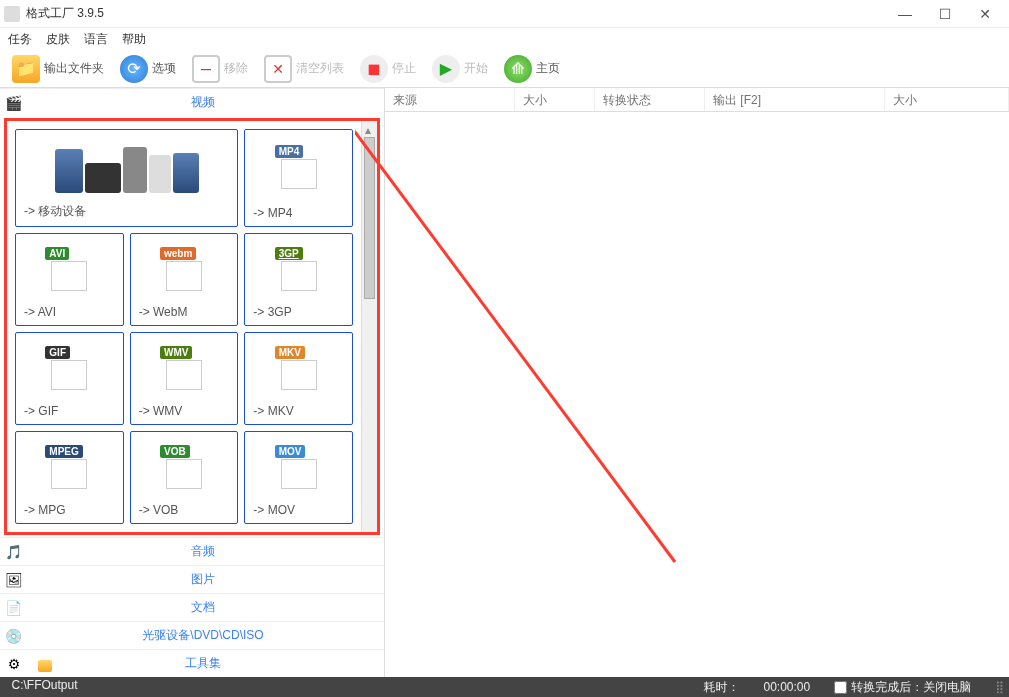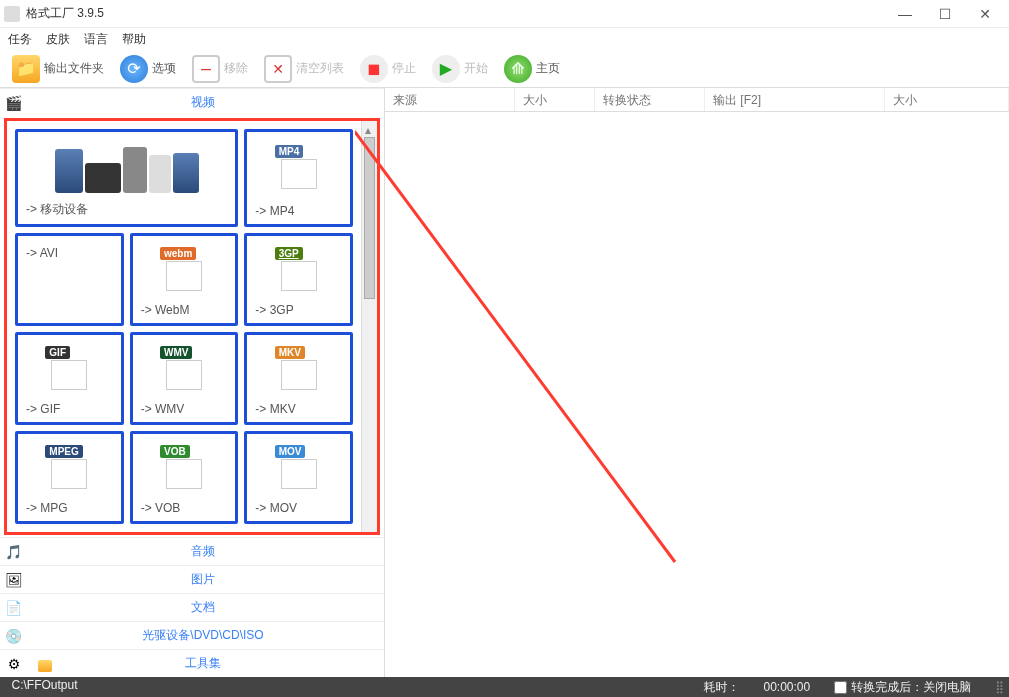--- a/index.html
+++ b/index.html
@@ -31,21 +31,21 @@
 .left { width: 385px; display: flex; flex-direction: column; border-right: 1px solid #ddd; }
 .cat-row { height: 28px; display: flex; align-items: center; border-top: 1px solid #eee; padding: 0 4px; }
 .cat-row .cat-icon { width: 20px; height: 18px; margin-right: 2px; display:flex;align-items:center;justify-content:center;font-size:14px; }
 .cat-row .cat-label { flex: 1; text-align: center; color: #3b82f6; }
 
 .grid-wrap { flex: 1; display: flex; border: 3px solid #ff3b30; margin: 2px 4px; position: relative; }
 .grid-scroll { width: 16px; background: #f0f0f0; border-left:1px solid #ddd; position:relative; }
 .grid-scroll::before{content:"▴";position:absolute;top:2px;left:3px;color:#888;}
 .grid-scroll::after{content:"";position:absolute;top:16px;left:2px;right:2px;height:160px;background:#cdcdcd;border:1px solid #aaa;}
 .grid { flex:1; display: grid; grid-template-columns: repeat(3, 1fr); gap: 6px; padding: 8px; }
-.grid .tile { border: 3px solid #1d4ed8; border-radius: 2px; padding: 6px 8px 6px; display: flex; flex-direction: column; }
+.grid .tile { border: 1px solid #1d4ed8; border-radius: 2px; padding: 6px 8px 6px; display: flex; flex-direction: column; }
 .grid .tile.big { grid-column: span 2; }
 .tile .thumb { flex:1; display:flex; align-items:center; justify-content:center; }
 .tile .label { color:#555; padding-top:4px; }
 .fmt-icon { width:48px; height:48px; position:relative; }
 .fmt-icon .tag{position:absolute;top:0;left:0;padding:1px 4px;color:#fff;font-size:10px;font-weight:bold;border-radius:2px;}
 .fmt-icon .body{position:absolute;top:14px;left:6px;right:6px;bottom:4px;background:#fff;border:1px solid #ccc;}
 .devices-thumb{width:170px;height:50px;display:flex;gap:2px;align-items:flex-end;justify-content:center;}
 .devices-thumb span{display:inline-block;background:linear-gradient(#5a7fb5,#2a4a7a);border-radius:3px;}
 .devices-thumb span:nth-child(1){width:28px;height:44px;}
 .devices-thumb span:nth-child(2){width:36px;height:30px;background:#333;}
@@ -143,20 +143,26 @@
           <div class="thumb">
               <div class="fmt-icon">
                 <span class="tag" style="background: rgb(74, 111, 165);">MP4</span>
                 <span class="body"></span>
               </div>
             </div>
           <div class="label">-&gt; MP4</div>
         </div>
 
         <div class="tile">
+          <div class="thumb">
+              <div class="fmt-icon">
+                <span class="tag" style="background: rgb(46, 139, 46);">AVI</span>
+                <span class="body"></span>
+              </div>
+            </div>
           <div class="label">-&gt; AVI</div>
         </div>
         <div class="tile">
           <div class="thumb">
               <div class="fmt-icon">
                 <span class="tag" style="background: rgb(224, 106, 42);">webm</span>
                 <span class="body"></span>
               </div>
             </div>
           <div class="label">-&gt; WebM</div>
@@ -176,21 +182,21 @@
               <div class="fmt-icon">
                 <span class="tag" style="background: rgb(51, 51, 51);">GIF</span>
                 <span class="body"></span>
               </div>
             </div>
           <div class="label">-&gt; GIF</div>
         </div>
         <div class="tile">
           <div class="thumb">
               <div class="fmt-icon">
-                <span class="tag" style="background: #14532d;">WMV</span>
+                <span class="tag" style="background: #4d7c0f;">WMV</span>
                 <span class="body"></span>
               </div>
             </div>
           <div class="label">-&gt; WMV</div>
         </div>
         <div class="tile">
           <div class="thumb">
               <div class="fmt-icon">
                 <span class="tag" style="background: rgb(224, 134, 42);">MKV</span>
                 <span class="body"></span>

